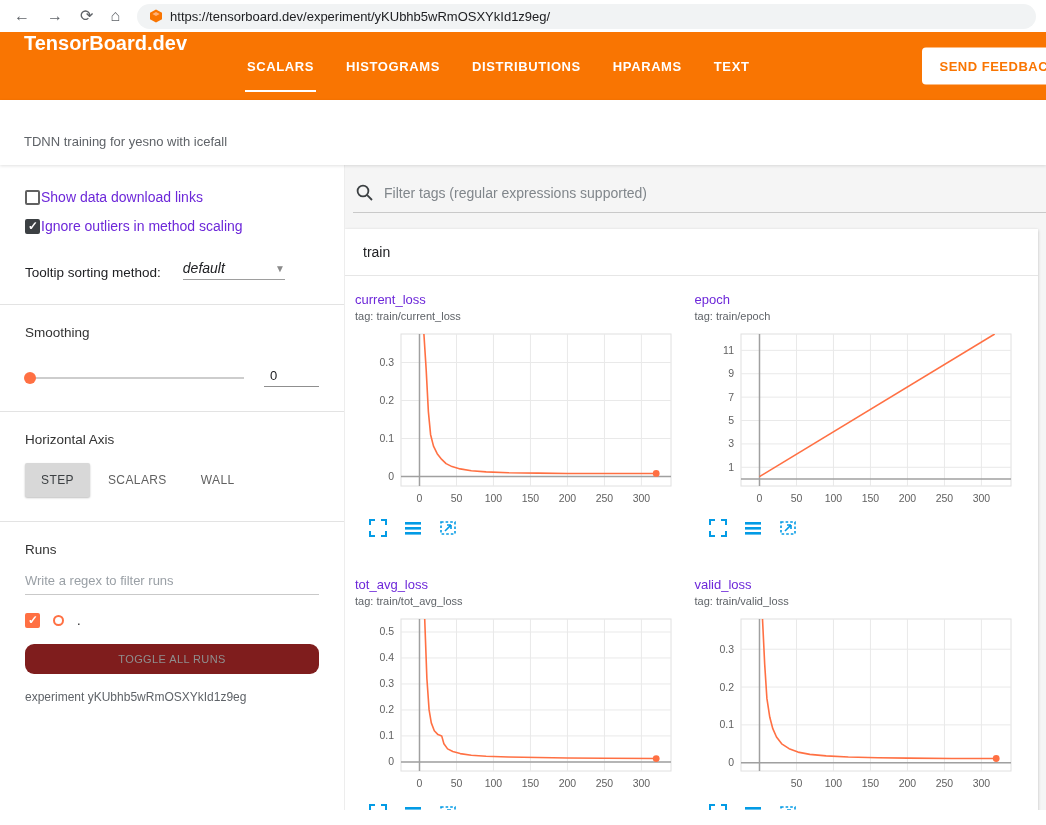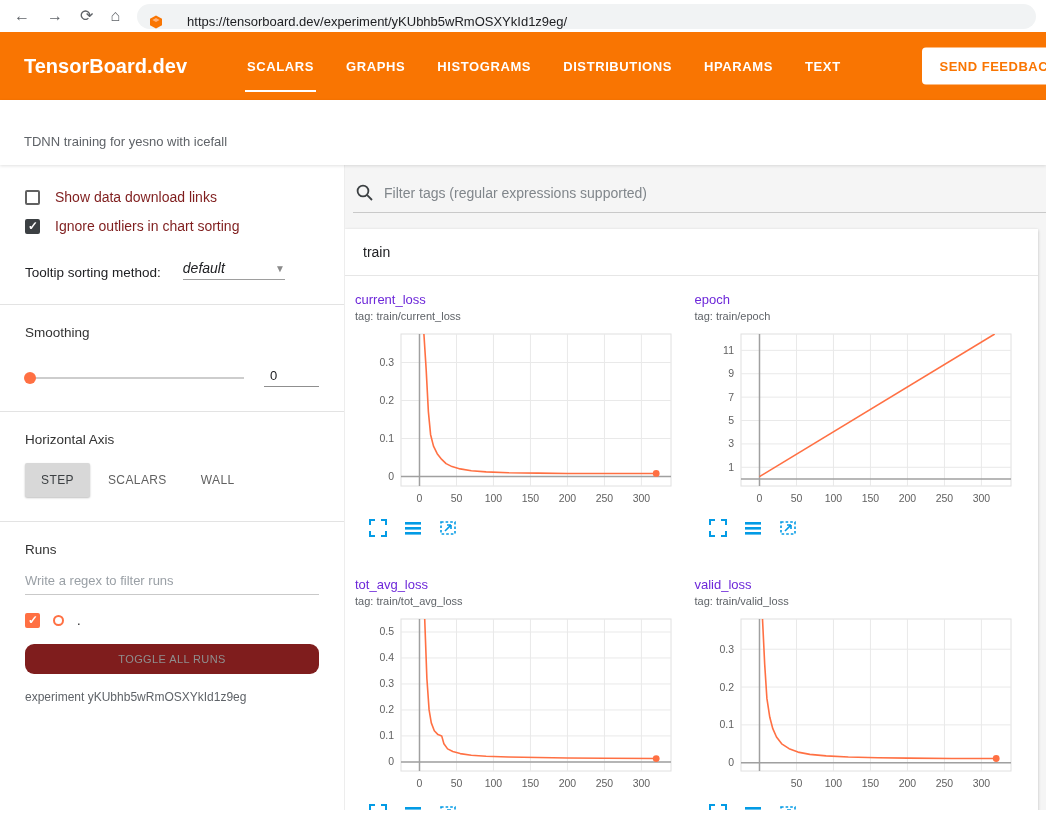--- a/index.html
+++ b/index.html
@@ -2,41 +2,41 @@
 <html><head>
 <meta charset="utf-8">
 <style>
   * { margin:0; padding:0; box-sizing:border-box; }
   html,body { width:1046px; height:825px; overflow:hidden; background:#fff;
     font-family:"Liberation Sans", sans-serif; }
 
   
   .browser-bar { height:32px; display:flex; align-items:center; gap:17px; padding:0 10px 0 14px; background:#fff; }
   .nav-icon { font-size:16px; color:#5f6368; cursor:pointer; line-height:1; user-select:none; }
-  .address-bar { flex:1; height:25px; background:#f1f3f4; border-radius:13px; display:flex; align-items:flex-end; gap:24px; padding:0 12px; cursor:text; }
+  .address-bar { flex:1; height:25px; background:#f1f3f4; border-radius:13px; display:flex; align-items:center; gap:7px; padding:0 12px; cursor:text; }
   .url { font-size:13px; color:#202124; white-space:nowrap; }
 
   
-  .app-header { height:68px; background:#f97502; display:flex; align-items:center; padding-left:24px; position:relative; }
+  .app-header { height:68px; background:#f97502; display:flex; align-items:flex-start; padding-left:24px; position:relative; }
   .logo { color:#fff; font-size:20px; font-weight:700; margin-right:44px; white-space:nowrap; }
   .tabs { display:flex; height:100%; align-items:stretch; }
   .tab { position:relative; display:flex; align-items:center; padding:0 16px; color:#fff; font-size:13px; font-weight:600; letter-spacing:.6px; cursor:pointer; white-space:nowrap; }
   .tab.active::after { content:""; position:absolute; left:14px; right:14px; bottom:8px; height:2px; background:#fff; }
   .feedback-btn { position:absolute; right:-30px; top:50%; transform:translateY(-50%); background:#fff; color:#f97502;
     border:none; font-family:inherit; font-size:13px; font-weight:700; letter-spacing:.5px; padding:11px 18px; border-radius:4px; white-space:nowrap; cursor:pointer; }
 
   
   .exp-bar { height:65px; background:#fff; display:flex; align-items:flex-end; padding:0 0 16px 24px; box-shadow:0 1px 3px rgba(0,0,0,.12); position:relative; z-index:2; }
   .exp-title { font-size:13px; color:#5f6368; }
 
   
   .content { display:flex; height:645px; }
   .sidebar { width:345px; flex:0 0 345px; background:#fff; border-right:1px solid #ededed; padding-top:24px; overflow:hidden; }
   .sb-pad { padding:0 25px; }
-  .cb-row { display:flex; align-items:center; gap:15px; margin-bottom:13px; font-size:14px; color:#7f1d1d; cursor:pointer; }
+  .cb-row { display:flex; align-items:center; gap:1px; margin-bottom:13px; font-size:14px; color:#6d28d9; cursor:pointer; }
   .checkbox { flex:0 0 auto; width:15px; height:15px; border:2px solid #616161; border-radius:2px; position:relative; }
   .checkbox.checked { background:#3c4043; border-color:#3c4043; }
   .checkbox.orange { background:#ff7043; border-color:#ff7043; }
   .checkbox.checked::after, .checkbox.orange::after { content:"\2713"; position:absolute; left:1px; top:-2px; color:#fff; font-size:12px; font-weight:bold; }
   .tooltip-row { margin-top:26px; display:flex; align-items:flex-end; font-size:13.5px; color:#202124;gap:12px; }
   .select-box { margin-left:10px; width:102px; border-bottom:1px solid #9e9e9e; display:flex; justify-content:space-between; align-items:center; padding-bottom:3px; font-size:14px; cursor:pointer;font-style:italic; }
   .caret { color:#8a8a8a; font-size:10px; }
   .sb-section { border-top:1px solid #e3e3e3; margin-top:24px; padding:20px 25px 0; }
   .sb-label { font-size:13.5px; color:#333; }
   .slider-row { display:flex; align-items:center; margin-top:28px; }
@@ -84,21 +84,20 @@
         </svg>
     </span>
     <span class="url">https://tensorboard.dev/experiment/yKUbhb5wRmOSXYkId1z9eg/</span>
   </div>
 </div>
 
 <div class="app-header">
   <div class="logo">TensorBoard.dev</div>
   <nav class="tabs">
     <div class="tab active">SCALARS</div>
-    <div class="tab">GRAPHS</div>
     <div class="tab">HISTOGRAMS</div>
     <div class="tab">DISTRIBUTIONS</div>
     <div class="tab">HPARAMS</div>
     <div class="tab">TEXT</div>
   </nav>
   <button class="feedback-btn">SEND FEEDBACK</button>
 </div>
 
 <div class="exp-bar">
   <span class="exp-title">TDNN training for yesno with icefall</span>
@@ -107,21 +106,21 @@
 <div class="content">
 
   <aside class="sidebar">
     <div class="sb-pad">
       <div class="cb-row">
         <span class="checkbox"></span>
         <span>Show data download links</span>
       </div>
       <div class="cb-row">
         <span class="checkbox checked"></span>
-        <span>Ignore outliers in chart sorting</span>
+        <span>Ignore outliers in method scaling</span>
       </div>
       <div class="tooltip-row">
         <span>Tooltip sorting method:</span>
         <span class="select-box">
           <span>default</span>
           <span class="caret">▼</span>
         </span>
       </div>
     </div>
 

